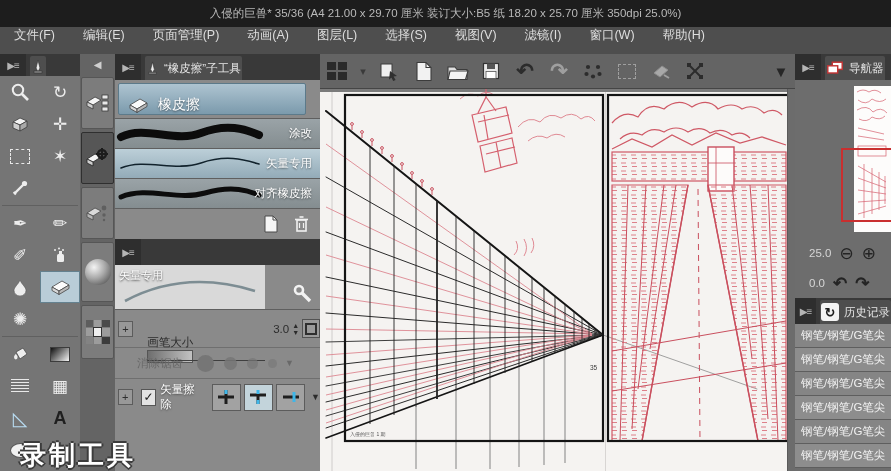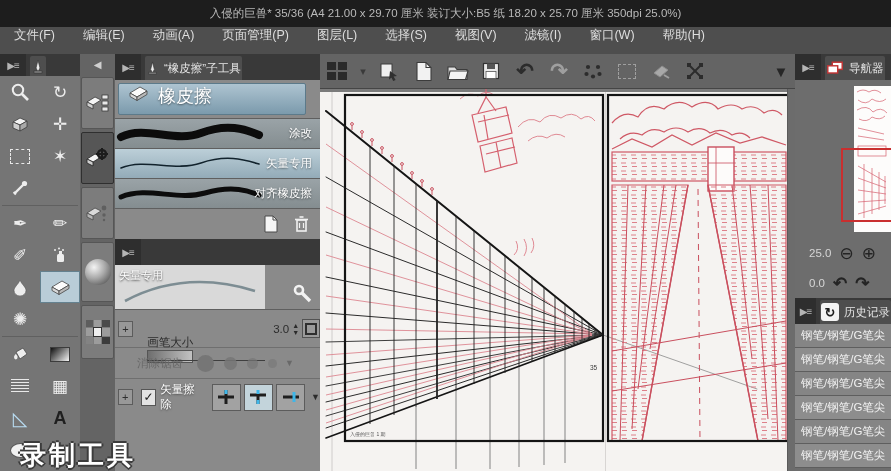--- a/index.html
+++ b/index.html
@@ -45,23 +45,23 @@
   .sphere{width:26px;height:26px;border-radius:50%;
           background:radial-gradient(circle at 35% 32%,#f4f4f4,#a9a9a9 45%,#474747 95%);}
   .swgrid{width:24px;height:24px;display:grid;grid-template-columns:repeat(3,1fr);gap:1px;}
   .swgrid span{background:#9c9c9c;}
   .swgrid span:nth-child(1){background:#5d5d5d}.swgrid span:nth-child(3){background:#4a4a4a}
   .swgrid span:nth-child(5){background:#efefef;outline:1px solid #333}
   .swgrid span:nth-child(7){background:#838383}.swgrid span:nth-child(9){background:#3c3c3c}
   
   .leftstack{position:absolute;left:115px;top:54px;width:205px;height:417px;background:#8a8a8a;
              border-right:1px solid #4f4f4f;}
-  .grouptab{height:30px;margin:3px 14px 0 3px;display:flex;align-items:flex-start;gap:8px;padding-left:7px;
+  .grouptab{height:30px;margin:3px 14px 0 3px;display:flex;align-items:flex-end;gap:8px;padding-left:7px;
             background:linear-gradient(#aec4d1,#7b9aac);border:1px solid #5c7a8a;border-radius:2px;
-            color:#fff;font-size:18px;text-shadow:0 1px 2px rgba(0,0,0,.5);}
+            color:#fff;font-size:14px;text-shadow:0 1px 2px rgba(0,0,0,.5);}
   .strows{border-top:1px solid #5f5f5f;}
   .strow{height:29px;display:flex;align-items:center;border-bottom:1px solid #5f5f5f;
          background:linear-gradient(#9aa3a7,#848d90);position:relative;}
   .strow.sel{background:linear-gradient(#bccfd8,#93abb8);}
   .strow .lbl{position:absolute;right:8px;color:#fff;font-size:11.5px;text-shadow:0 1px 2px rgba(0,0,0,.55);}
   .stfoot{height:30px;display:flex;align-items:center;justify-content:flex-end;gap:14px;padding-right:10px;}
   
   .tpprev{height:44px;display:flex;position:relative;border-bottom:1px solid #5f5f5f;}
   .tpprev .pv{width:150px;background:#d9d9d9;position:relative;}
   .tpprev .pvlbl{position:absolute;left:4px;top:3px;color:#fff;font-size:11px;
@@ -121,22 +121,22 @@
 
 <div class="app">
 
   <div class="titlebar">
     <span>入侵的巨兽* 35/36 (A4 21.00 x 29.70 厘米 装订大小:B5 纸 18.20 x 25.70 厘米 350dpi 25.0%)</span>
   </div>
 
   <div class="menubar">
     <span class="mitem">文件(F)</span>
     <span class="mitem">编辑(E)</span>
+    <span class="mitem">页面管理(P)</span>
     <span class="mitem">动画(A)</span>
-    <span class="mitem">页面管理(P)</span>
     <span class="mitem">图层(L)</span>
     <span class="mitem">选择(S)</span>
     <span class="mitem">视图(V)</span>
     <span class="mitem">滤镜(I)</span>
     <span class="mitem">窗口(W)</span>
     <span class="mitem">帮助(H)</span>
   </div>
 
   <div class="edge"></div>
 

